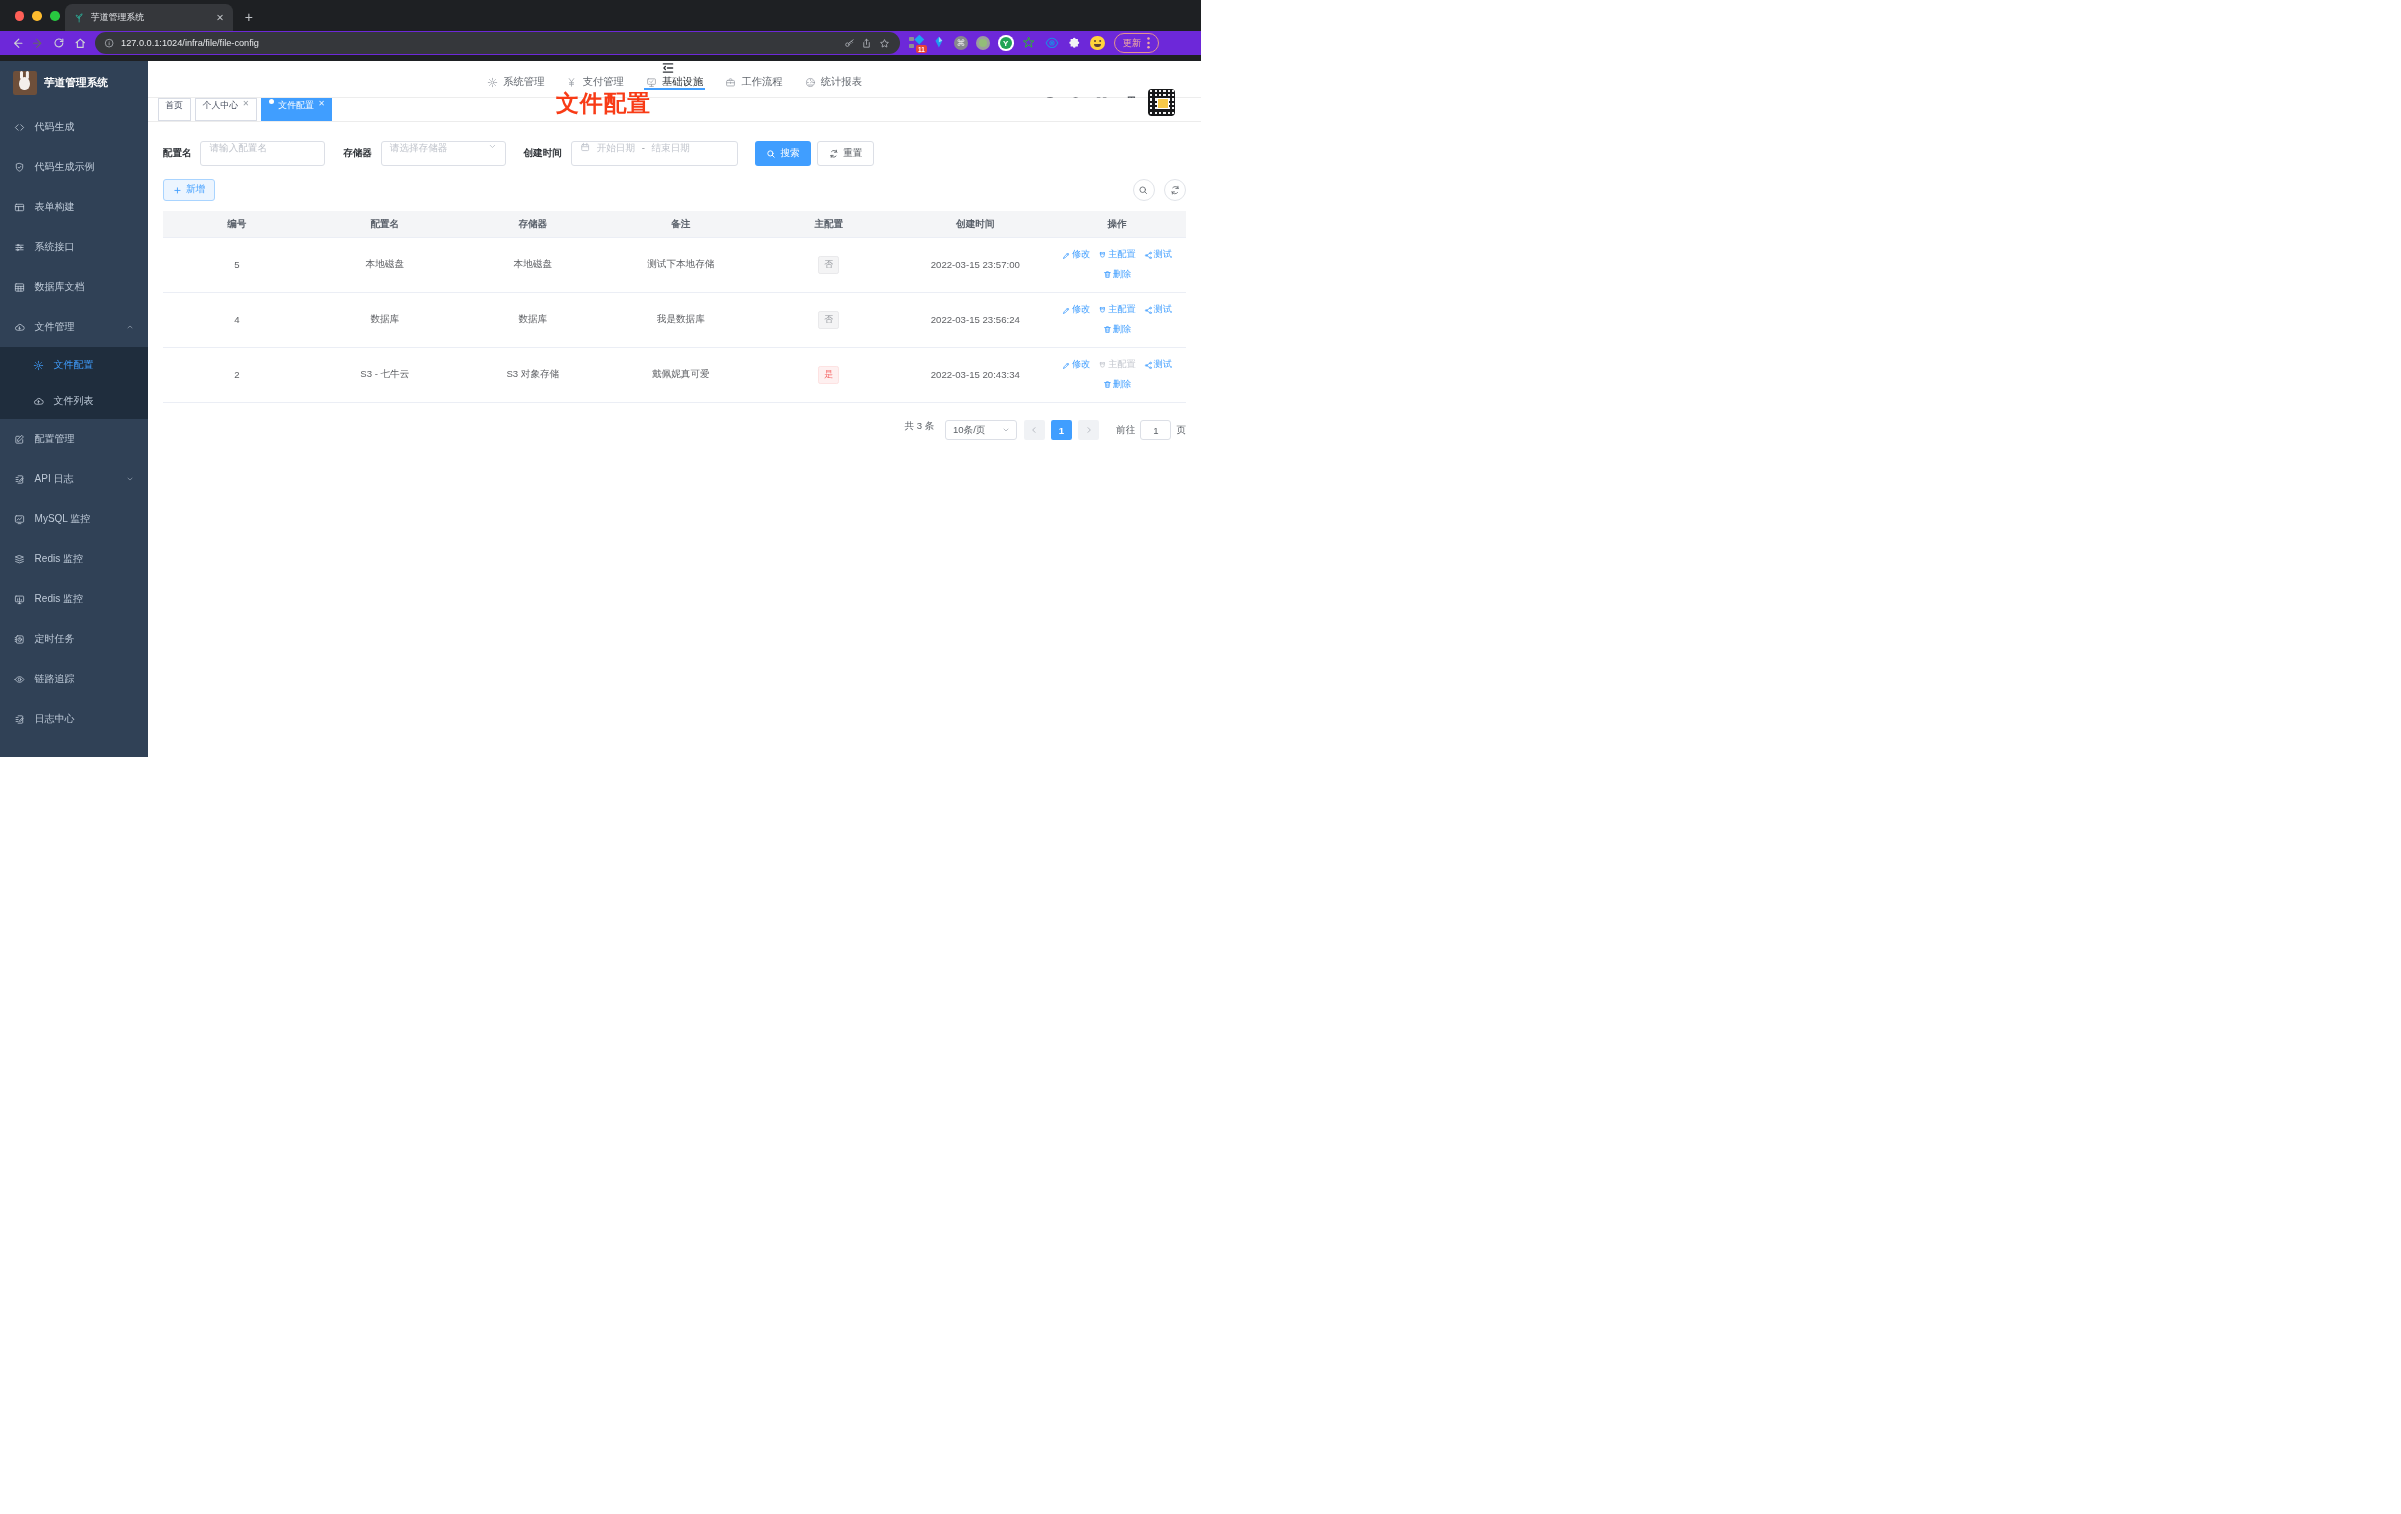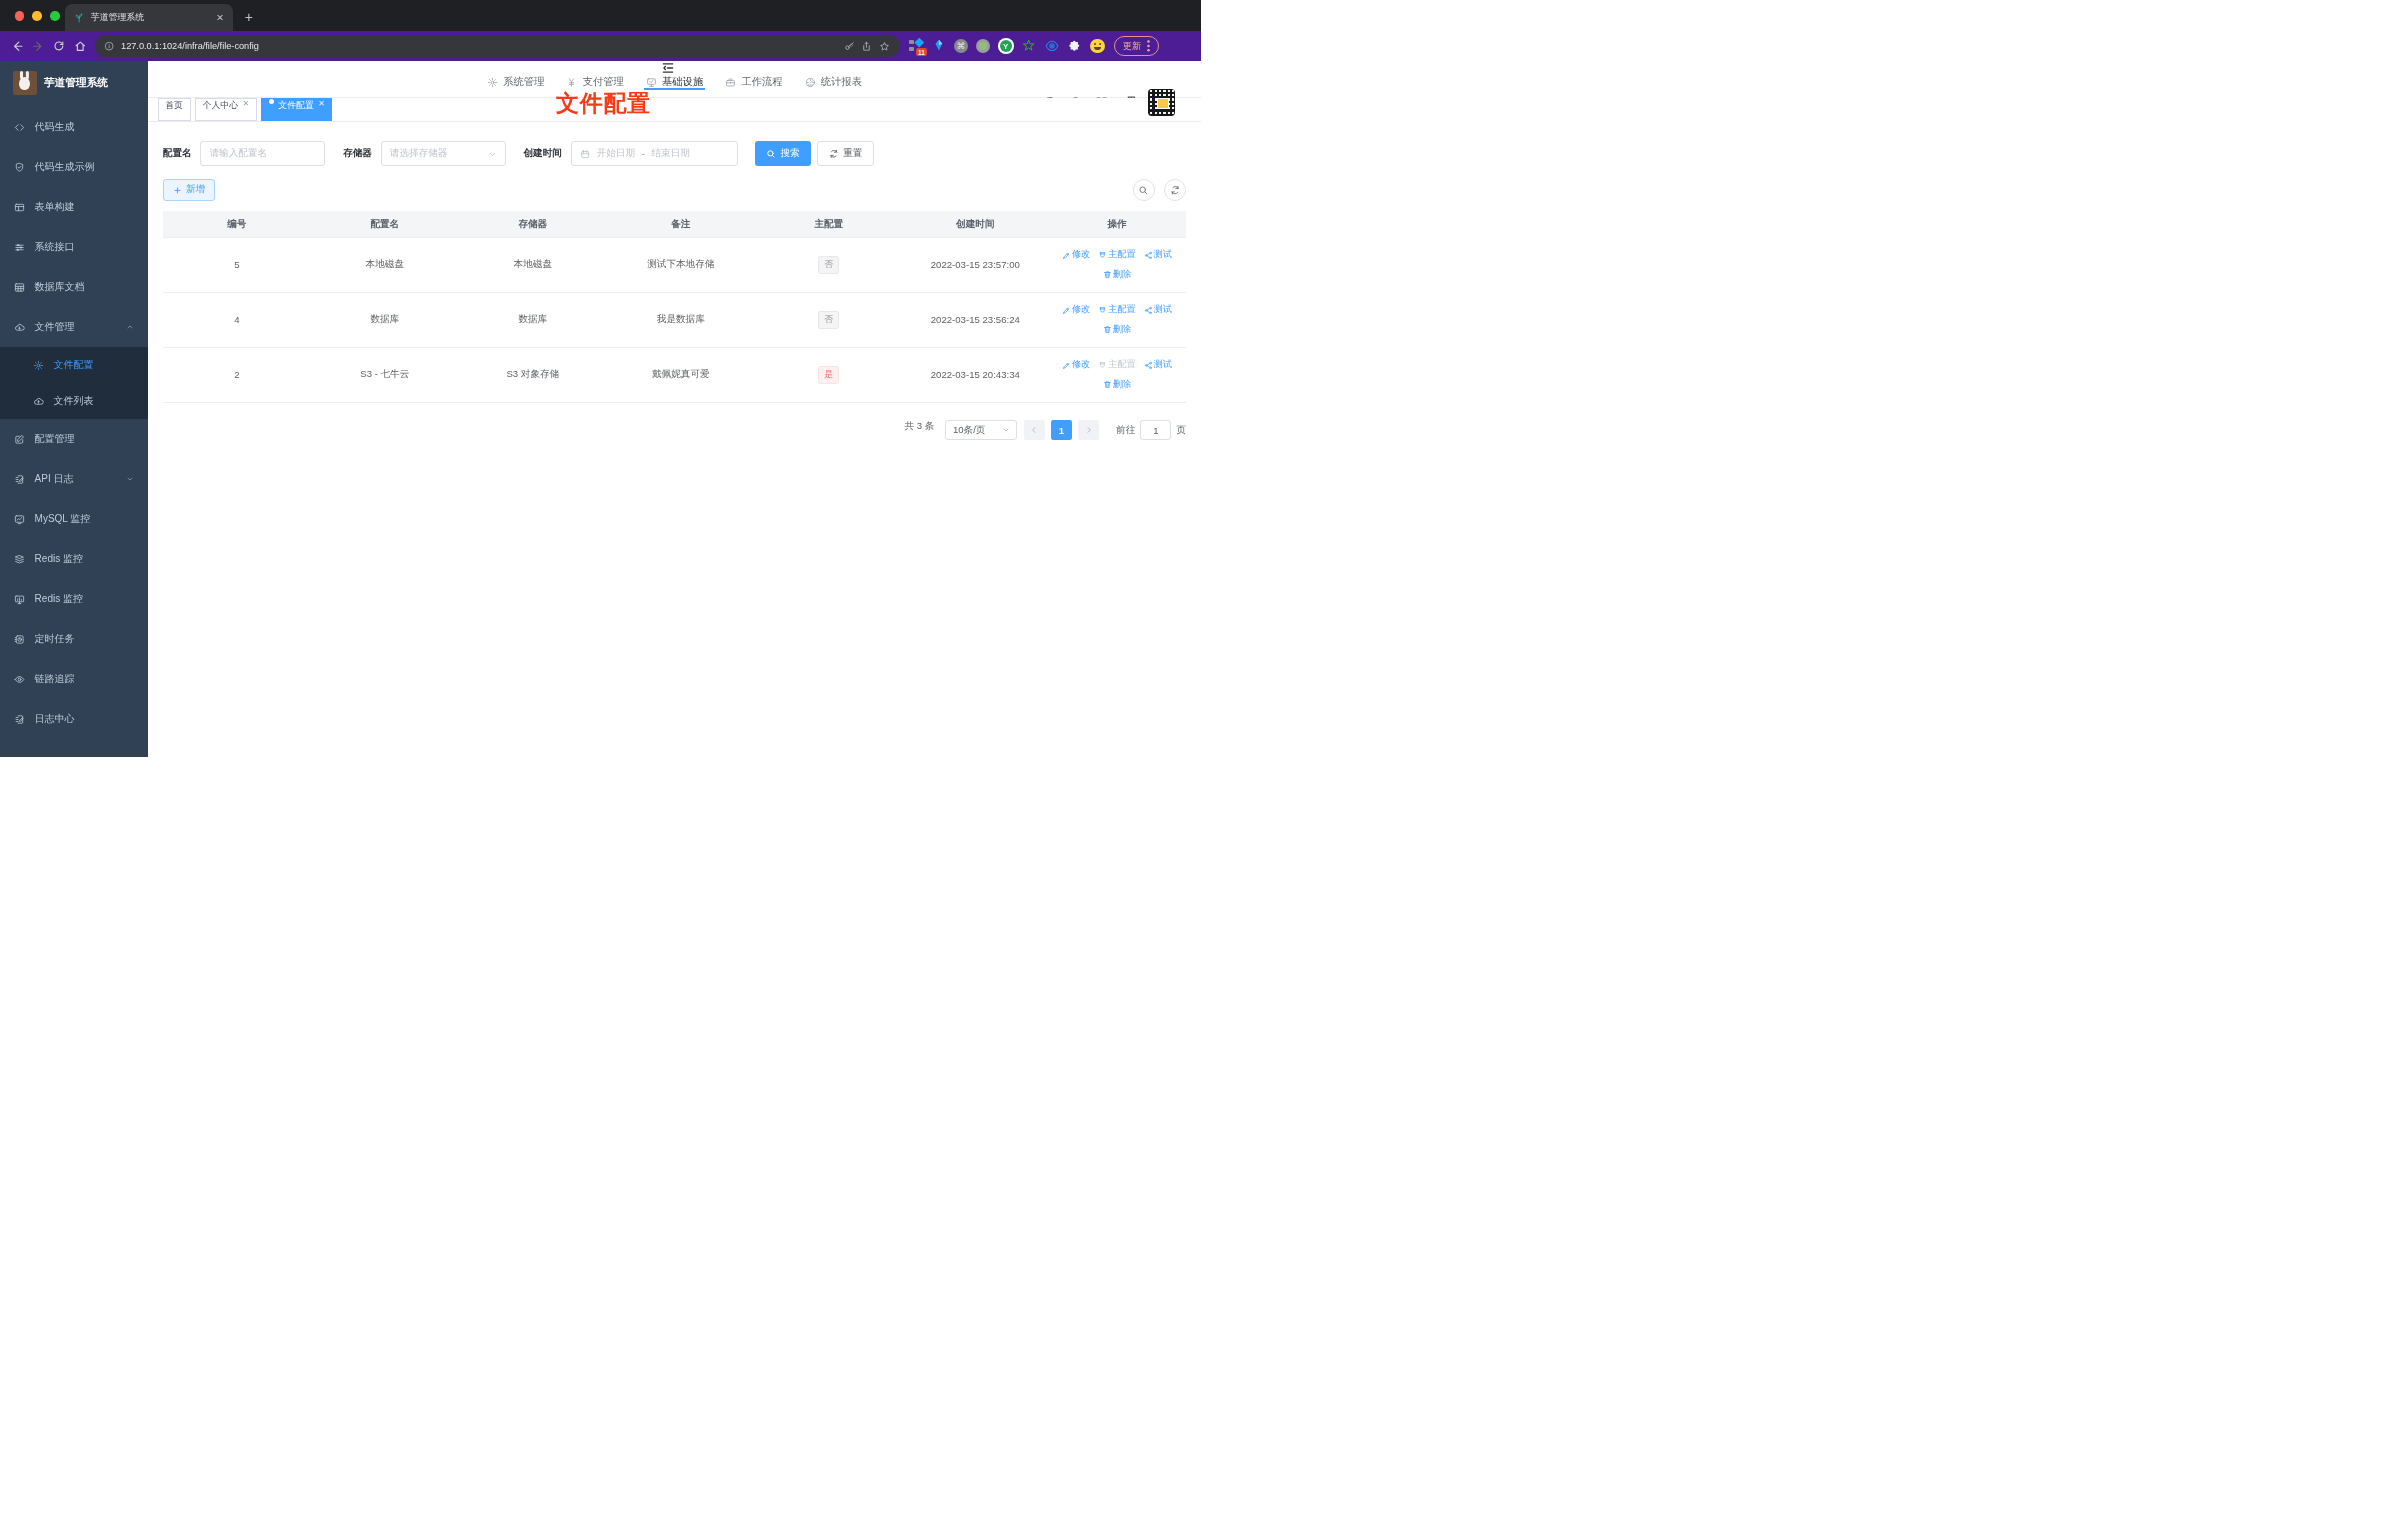--- a/index.html
+++ b/index.html
@@ -11,21 +11,21 @@
   .browser { height:61px; background:#1e2023; }
   .tabstrip { height:31px; display:flex; align-items:flex-end; position:relative; }
   .lights { position:absolute; left:14.8px; top:11px; display:flex; gap:8px; }
   .light { width:9.6px; height:9.6px; border-radius:50%; }
   .l-red{background:#ff5f57;} .l-yel{background:#febc2e;} .l-grn{background:#28c840;}
   .tab { margin-left:65px; width:168px; height:26.6px; background:#35373b; border-radius:7.4px 7.4px 0 0;
          display:flex; align-items:center; gap:6.6px; padding:0 8.9px; color:#e4e6e9; font-size:8.9px; }
   .tab-title { flex:1; white-space:nowrap; overflow:hidden; }
   .tab-close { color:#c0c3c7; font-size:9.6px; cursor:pointer; }
   .newtab { color:#c0c3c7; font-size:14px; margin:0 0 5.9px 11.8px; cursor:pointer; }
-  .toolbar { height:30px; background:#4c1d95; display:flex; align-items:center; padding:0 7.4px; }
+  .toolbar { height:24px; background:#6d28d9; display:flex; align-items:center; padding:0 7.4px; }
   .tb-btn { width:20.7px; height:20.7px; display:flex; align-items:center; justify-content:center; color:#cdd0d4; }
   .tb-btn.dim { color:#63666b; }
   .omnibox { width:805px; height:22px; background:#35373b; border-radius:11px; margin-left:4.4px;
              display:flex; align-items:center; gap:6.6px; padding:0 9.6px; color:#d9dbde; font-size:9.2px; }
   .omni-url { flex:1; white-space:nowrap; overflow:hidden; color:#e6e8ea; }
   .omni-ic { color:#a6aab0; }
   .exts { display:flex; align-items:center; gap:8px; margin-left:8.9px; }
   .ext { position:relative; width:14.8px; height:14.8px; display:flex; align-items:center; justify-content:center; }
   .ext-grid { width:14.8px; height:14.8px; }
   .ext-grid .sq { position:absolute; width:4.4px; height:4.4px; background:#8d9095; border-radius:0.7px; }
@@ -83,21 +83,21 @@
   .tag .x { font-size:8px; color:#9aa0a8; }
   .tag.active { background:#409eff; border-color:#409eff; color:#fff; }
   .tag.active .x { color:#e8f3ff; }
   .tag .dot { width:5.2px; height:5.2px; border-radius:50%; background:#fff; }
 
   .annotation { position:absolute; left:408px; top:27px; font-size:23px; font-weight:bold; color:#f83b16; z-index:20; letter-spacing:0.7px; }
 
   .content { flex:1; padding:9.6px 14.8px 0 14.8px; }
   .filter-row { display:flex; align-items:center; margin-top:10.3px; font-size:9.6px; }
   .f-label { font-weight:bold; color:#2f3338; margin-right:8.9px; white-space:nowrap; }
-  .box { height:25px; border:0.7px solid #dcdfe6; border-radius:3px; display:flex; align-items:center; padding:0 8px; color:#bfc3cb; background:#fff; }
+  .box { height:25px; border:0.7px solid #dcdfe6; border-radius:3px; display:flex; align-items:flex-start; padding:0 8px; color:#bfc3cb; background:#fff; }
   .inp-name { width:125px; margin-right:17.7px; }
   .sel-storage { width:125px; margin-right:17.7px; justify-content:space-between; }
   .daterange { width:167px; gap:6.6px; margin-right:17.7px; }
   .daterange .dash { color:#8b9097; }
   .btn { height:25px; border-radius:3px; display:flex; align-items:center; gap:4.4px; padding:0 11px; font-size:9.6px; cursor:pointer; }
   .btn-search { background:#409eff; color:#fff; margin-right:6.6px; }
   .btn-reset { background:#fff; color:#5c6167; border:0.7px solid #dcdfe6; }
 
   .tools-row { display:flex; align-items:center; margin-top:12.5px; }
   .btn-add { height:22px; padding:0 8.9px; border-radius:3px; background:#ecf5ff; border:0.7px solid #a9d4ff; color:#409eff;

